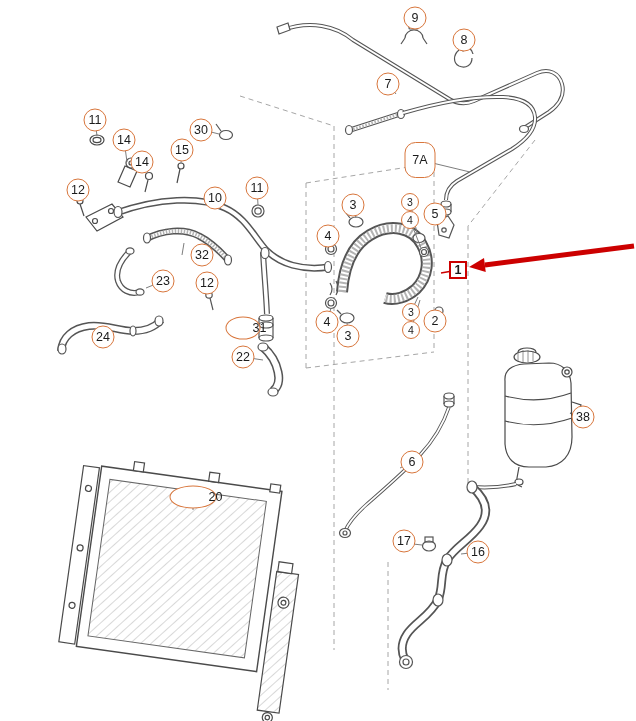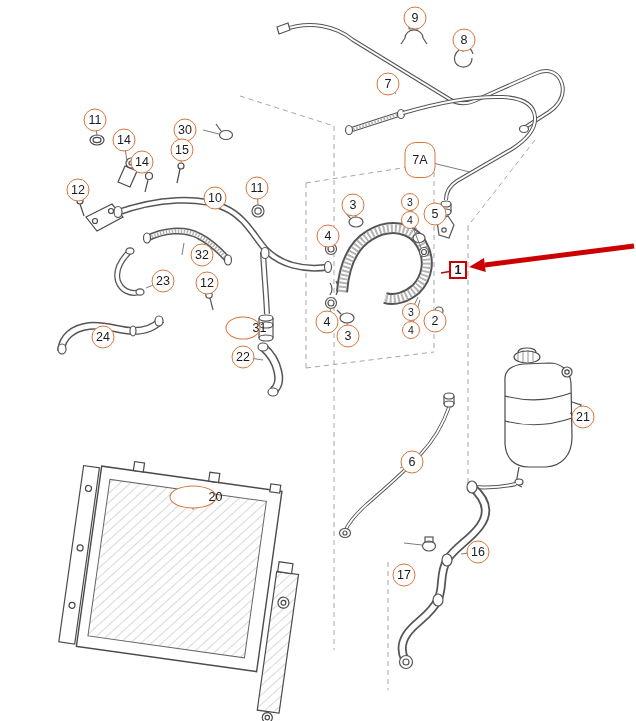--- a/index.html
+++ b/index.html
@@ -296,21 +296,21 @@
           <polygon points="469,267 483.9881866298605,258.03594614315205 485.7557465452953,271.92391690728266" fill="#cc0000" stroke="none"></polygon>
         </g>
     </g>
   </svg>
 
   <div id="callout-layer">
       <div class="callout normal" style="left: 415px; top: 18px; border-color: rgb(216, 118, 60);">9</div>
       <div class="callout normal" style="left: 464px; top: 40px; border-color: rgb(216, 118, 60);">8</div>
       <div class="callout normal" style="left: 388px; top: 84px; border-color: rgb(216, 118, 60);">7</div>
       <div class="callout normal" style="left: 95px; top: 120px; border-color: rgb(216, 118, 60);">11</div>
-      <div class="callout normal" style="left: 185px; top: 130px; border-color: rgb(216, 118, 60); text-align: center;">30</div>
+      <div class="callout normal" style="left: 201px; top: 130px; border-color: rgb(216, 118, 60); text-align: center;">30</div>
       <div class="callout normal" style="left: 124px; top: 140px; border-color: rgb(216, 118, 60);">14</div>
       <div class="callout normal" style="left: 182px; top: 150px; border-color: rgb(216, 118, 60);">15</div>
       <div class="callout normal" style="left: 142px; top: 162px; border-color: rgb(216, 118, 60);">14</div>
       <div class="callout wide" style="left: 420px; top: 160px; border-color: rgb(216, 118, 60);">7A</div>
       <div class="callout normal" style="left: 78px; top: 190px; border-color: rgb(216, 118, 60);">12</div>
       <div class="callout normal" style="left: 215px; top: 198px; border-color: rgb(216, 118, 60);">10</div>
       <div class="callout normal" style="left: 257px; top: 188px; border-color: rgb(216, 118, 60);">11</div>
       <div class="callout normal" style="left: 353px; top: 205px; border-color: rgb(216, 118, 60);">3</div>
       <div class="callout small" style="left: 410px; top: 202px; border-color: rgb(216, 118, 60);">3</div>
       <div class="callout normal" style="left: 435px; top: 214px; border-color: rgb(216, 118, 60);">5</div>
@@ -320,20 +320,20 @@
       <div class="callout normal" style="left: 163px; top: 281px; border-color: rgb(216, 118, 60);">23</div>
       <div class="callout normal" style="left: 207px; top: 283px; border-color: rgb(216, 118, 60);">12</div>
       <div class="callout small" style="left: 411px; top: 312px; border-color: rgb(216, 118, 60);">3</div>
       <div class="callout normal" style="left: 435px; top: 321px; border-color: rgb(216, 118, 60);">2</div>
       <div class="callout small" style="left: 411px; top: 330px; border-color: rgb(216, 118, 60);">4</div>
       <div class="callout normal" style="left: 327px; top: 322px; border-color: rgb(216, 118, 60);">4</div>
       <div class="callout normal" style="left: 348px; top: 336px; border-color: rgb(216, 118, 60);">3</div>
       <div class="callout normal" style="left: 103px; top: 337px; border-color: rgb(216, 118, 60);">24</div>
       <div class="callout normal" style="left: 243px; top: 328px; border-color: rgb(216, 118, 60); padding-left: 33px;">31</div>
       <div class="callout normal" style="left: 243px; top: 357px; border-color: rgb(216, 118, 60);">22</div>
-      <div class="callout normal" style="left: 583px; top: 417px; border-color: rgb(216, 118, 60);">21</div>
+      <div class="callout normal" style="left: 583px; top: 417px; border-color: rgb(216, 118, 60);">38</div>
       <div class="callout normal" style="left: 412px; top: 462px; border-color: rgb(216, 118, 60);">6</div>
       <div class="callout normal" style="left: 193px; top: 497px; border-color: rgb(216, 118, 60); padding-left: 45px;">20</div>
-      <div class="callout normal" style="left: 404px; top: 575px; border-color: rgb(216, 118, 60);">17</div>
+      <div class="callout normal" style="left: 404px; top: 541px; border-color: rgb(216, 118, 60);">17</div>
       <div class="callout normal" style="left: 478px; top: 552px; border-color: rgb(216, 118, 60);">16</div>
       <div class="callout box" style="left: 458px; top: 270px; border-color: rgb(204, 0, 0);">1</div>
     </div>
 </div>
 
 </body></html>

